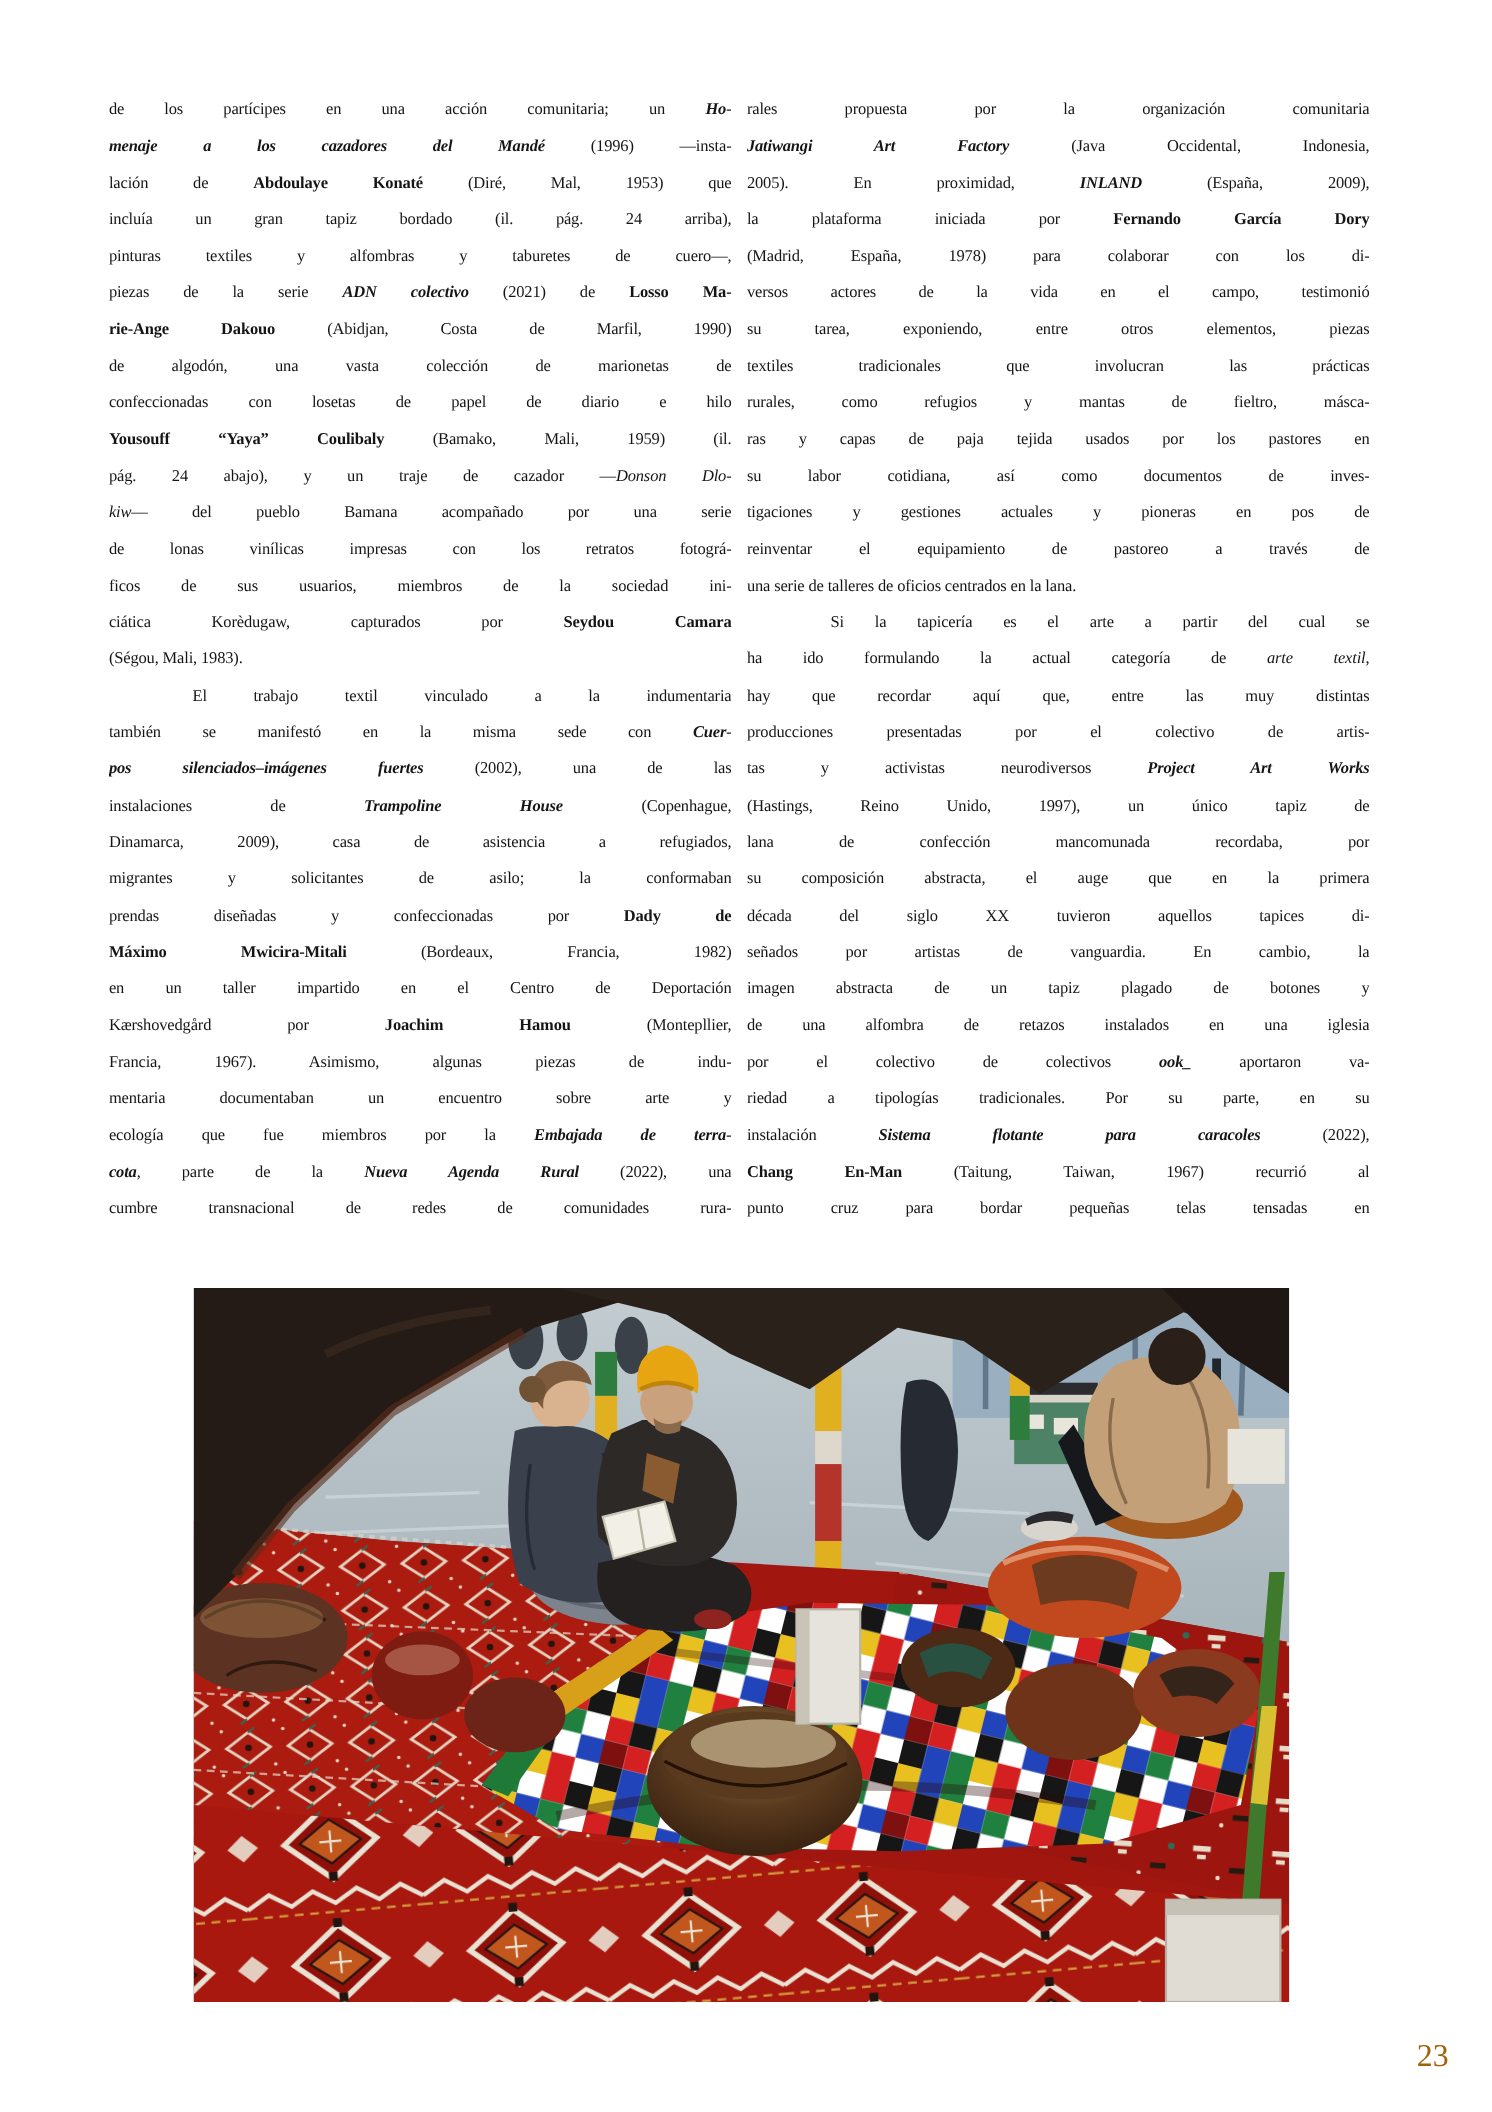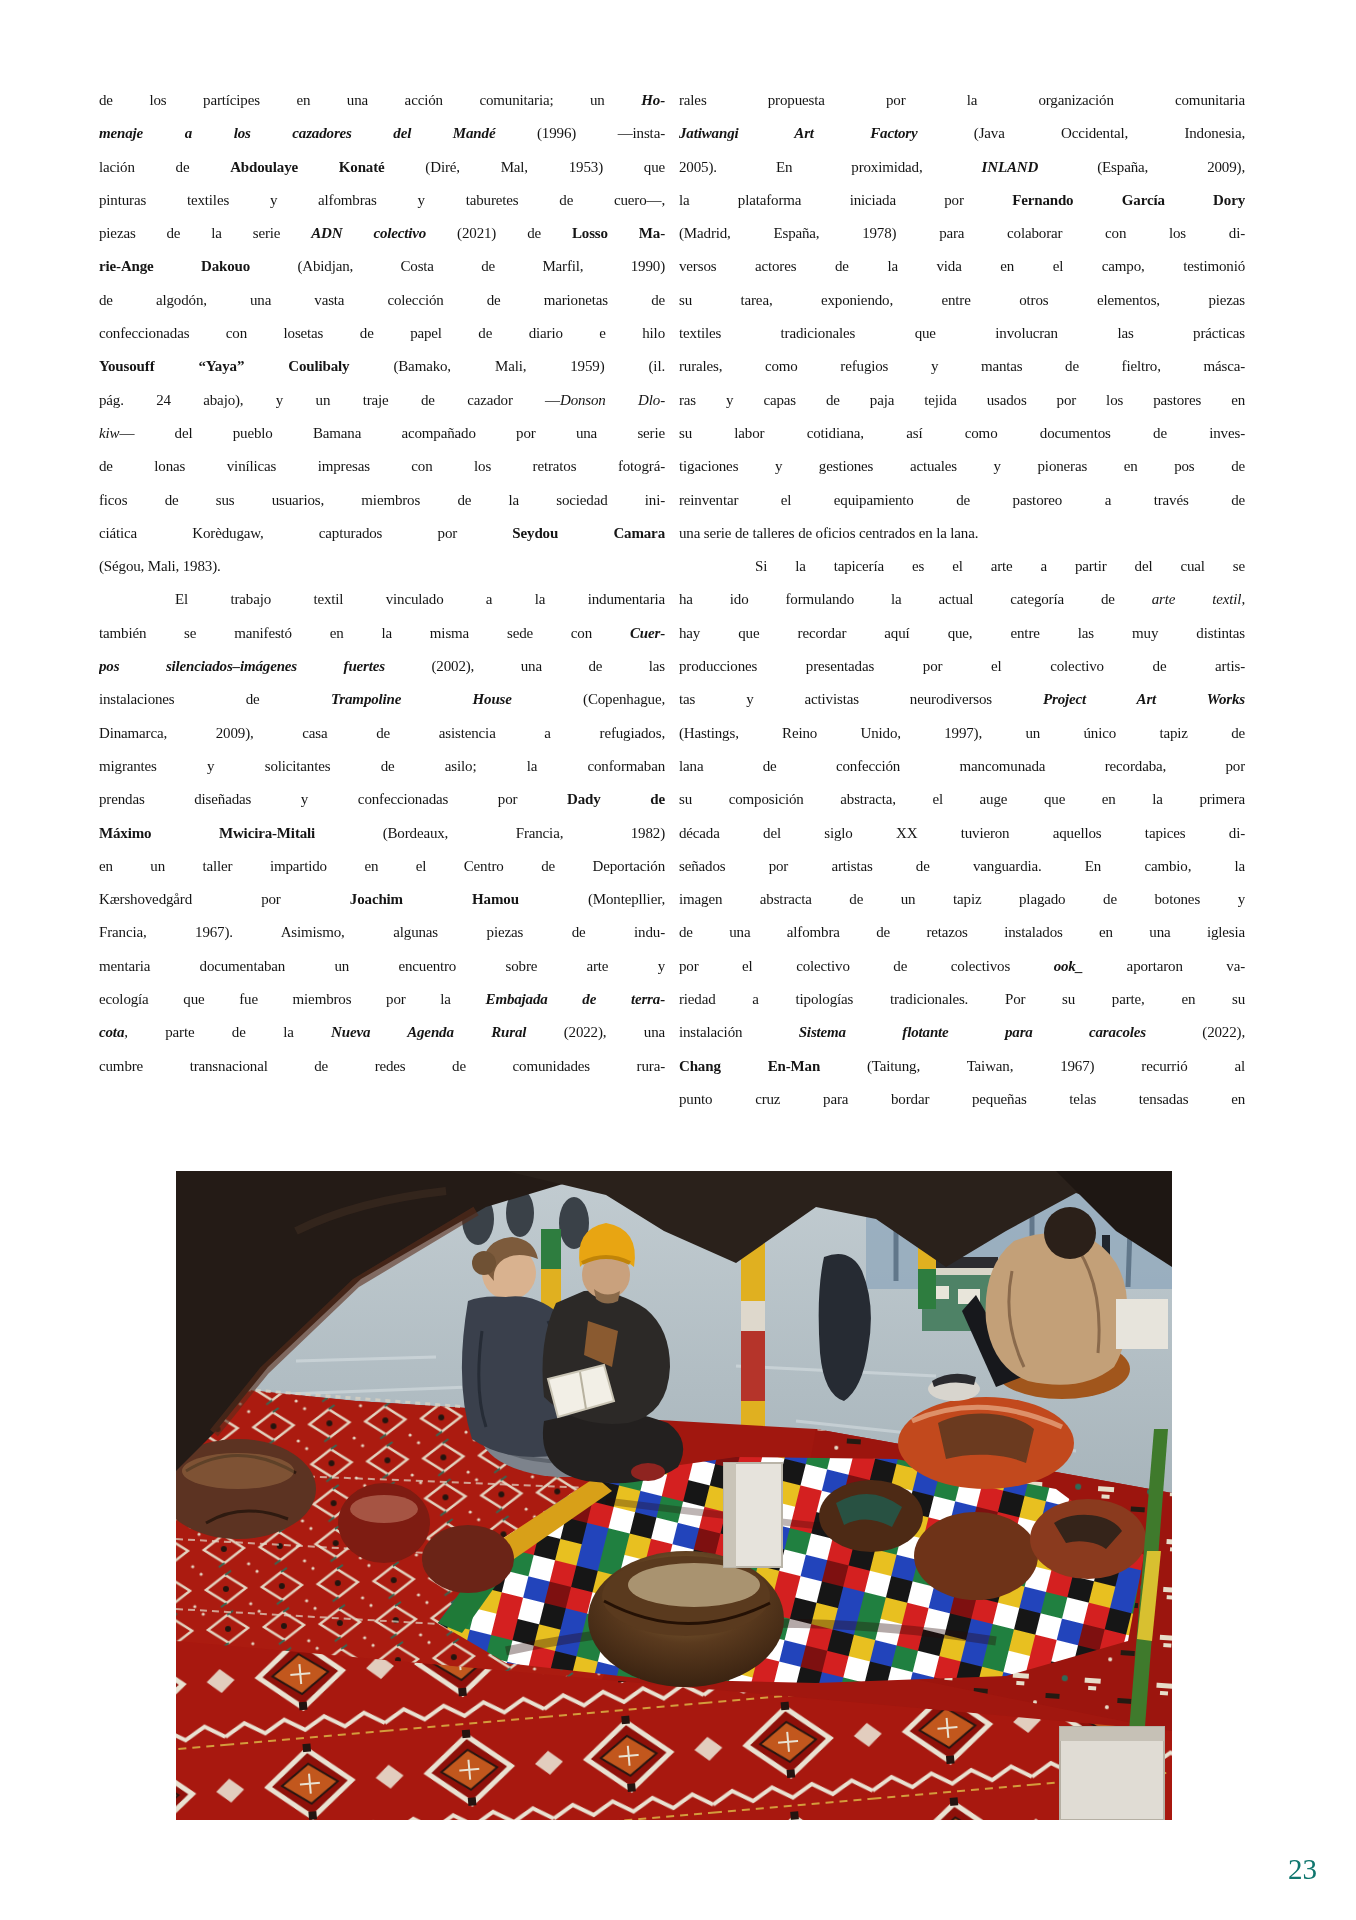--- a/index.html
+++ b/index.html
@@ -9,32 +9,33 @@
   #col-left{left:99px;}
   #col-right{left:679px;}
   .line{height:33.3px;line-height:33.3px;text-align:justify;text-align-last:justify;overflow:hidden;}
   .line.end{text-align-last:left;}
   .line.indent{text-indent:76px;}
   .seg-n{font-weight:normal;font-style:normal;}
   .seg-b{font-weight:bold;}
   .seg-i{font-style:italic;}
   .seg-bi{font-weight:bold;font-style:italic;}
   figure.photo{position:absolute;left:176px;top:1171px;width:996px;height:649px;margin:0;overflow:hidden;background:#b7c3c9;}
-  .folio{position:absolute;left:1288px;top:1853px;font-size:29px;color:#0f766e;}
+  .folio{position:absolute;left:1288px;top:1853px;font-size:29px;color:#a16207;}
 </style>
 </head>
 <body>
 
 <div class="page">
 
   <main>
     <section class="column" id="col-left">
         <div class="line"><span class="seg-n">de los partícipes en una acción comunitaria; un </span><span class="seg-bi">Ho-</span></div>
         <div class="line"><span class="seg-bi">menaje a los cazadores del Mandé</span><span class="seg-n"> (1996) —insta-</span></div>
         <div class="line"><span class="seg-n">lación de </span><span class="seg-b">Abdoulaye Konaté</span><span class="seg-n"> (Diré, Mal, 1953) que</span></div>
+        <div class="line"><span class="seg-n">incluía un gran tapiz bordado (il. pág. 24 arriba),</span></div>
         <div class="line"><span class="seg-n">pinturas textiles y alfombras y taburetes de cuero—,</span></div>
         <div class="line"><span class="seg-n">piezas de la serie </span><span class="seg-bi">ADN colectivo</span><span class="seg-n"> (2021) de </span><span class="seg-b">Losso Ma-</span></div>
         <div class="line"><span class="seg-b">rie-Ange Dakouo</span><span class="seg-n"> (Abidjan, Costa de Marfil, 1990)</span></div>
         <div class="line"><span class="seg-n">de algodón, una vasta colección de marionetas de</span></div>
         <div class="line"><span class="seg-n">confeccionadas con losetas de papel de diario e hilo</span></div>
         <div class="line"><span class="seg-b">Yousouff “Yaya” Coulibaly</span><span class="seg-n"> (Bamako, Mali, 1959) (il.</span></div>
         <div class="line"><span class="seg-n">pág. 24 abajo), y un traje de cazador —</span><span class="seg-i">Donson Dlo-</span></div>
         <div class="line"><span class="seg-i">kiw</span><span class="seg-n">— del pueblo Bamana acompañado por una serie</span></div>
         <div class="line"><span class="seg-n">de lonas vinílicas impresas con los retratos fotográ-</span></div>
         <div class="line"><span class="seg-n">ficos de sus usuarios, miembros de la sociedad ini-</span></div>

